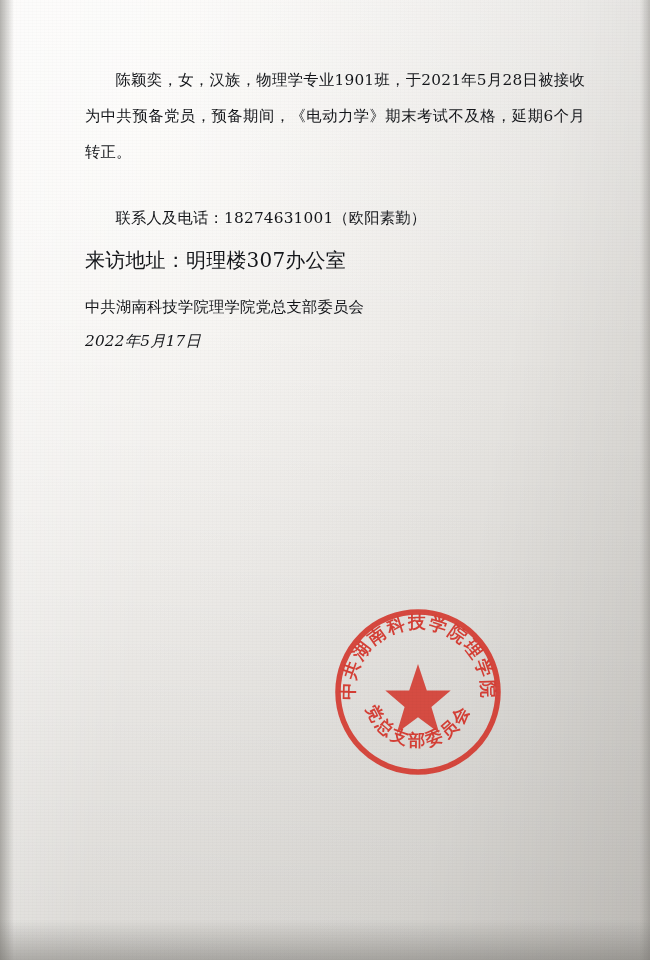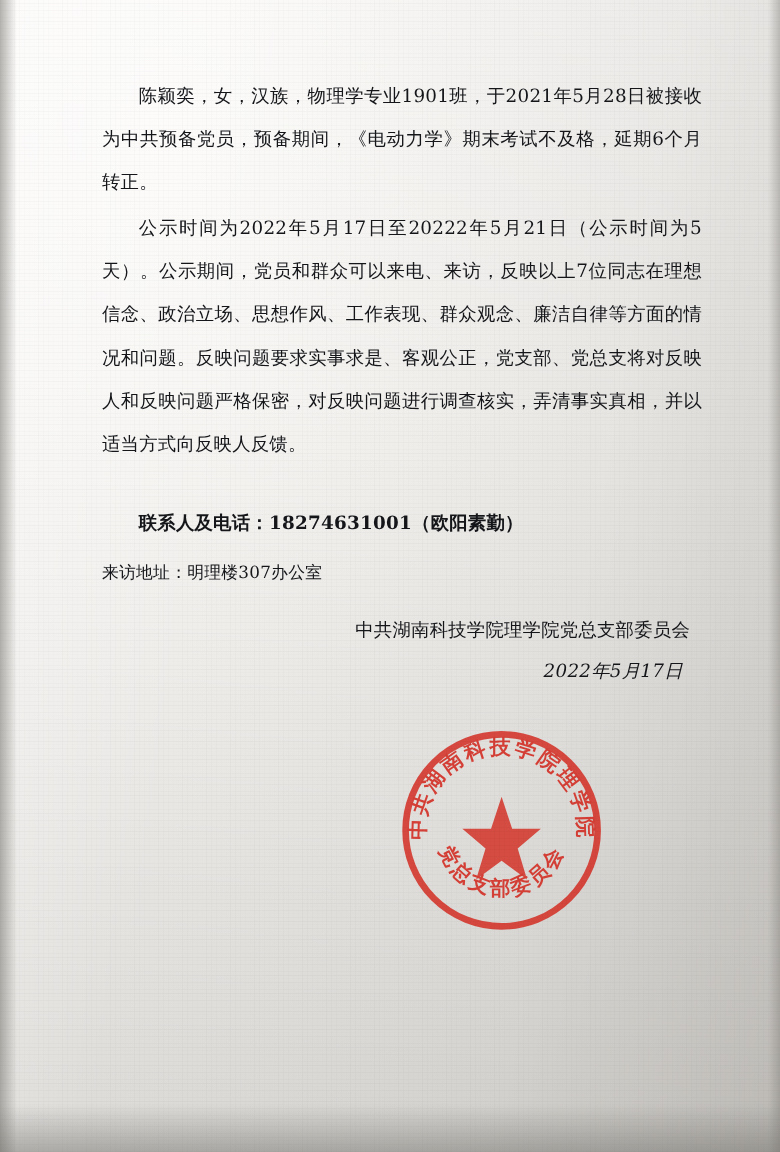--- a/index.html
+++ b/index.html
@@ -72,35 +72,33 @@
   }
   .contact-block {
     margin-top: 4px;
   }
   .contact-line {
     font-size: 15.3px;
     line-height: 40px;
     letter-spacing: 0.2px;
     padding-left: 2em;
     white-space: nowrap;
-    font-weight: bold;
   }
   .contact-line.cont {
     padding-left: 8.9em;
   }
   .addr-line {
-    font-size: 14px;
+    font-size: 20px;
     line-height: 40px;
     letter-spacing: 0.2px;
     margin-top: 2px;
     white-space: nowrap;
   }
   .signature {
     margin-top: 10px;
-    text-align: right;
     padding-right: 10px;
   }
   .sig-line {
     font-size: 15.3px;
     line-height: 34px;
     letter-spacing: 0.2px;
   }
   .sig-date {
     padding-right: 6px;
     font-style: italic;
@@ -131,21 +129,20 @@
 </head>
 <body>
 
 <div class="page">
   <div class="paper-shade"></div>
 
   <div class="content">
 
     <p class="para indent">陈颖奕，女，汉族，物理学专业1901班，于2021年5月28日被接收为中共预备党员，预备期间，《电动力学》期末考试不及格，延期6个月转正。</p>
 
-    <p class="para indent">公示时间为2022年5月17日至20222年5月21日（公示时间为5天）。公示期间，党员和群众可以来电、来访，反映以上7位同志在理想信念、政治立场、思想作风、工作表现、群众观念、廉洁自律等方面的情况和问题。反映问题要求实事求是、客观公正，党支部、党总支将对反映人和反映问题严格保密，对反映问题进行调查核实，弄清事实真相，并以适当方式向反映人反馈。</p>
 
     <div class="gap"></div>
 
     <div class="contact-block">
       <div class="contact-line"><span>联系人及电话：</span><span>18274631001（欧阳素勤）</span></div>
     </div>
 
     <div class="addr-line"><span>来访地址：</span><span>明理楼307办公室</span></div>
 
     <div class="signature">

